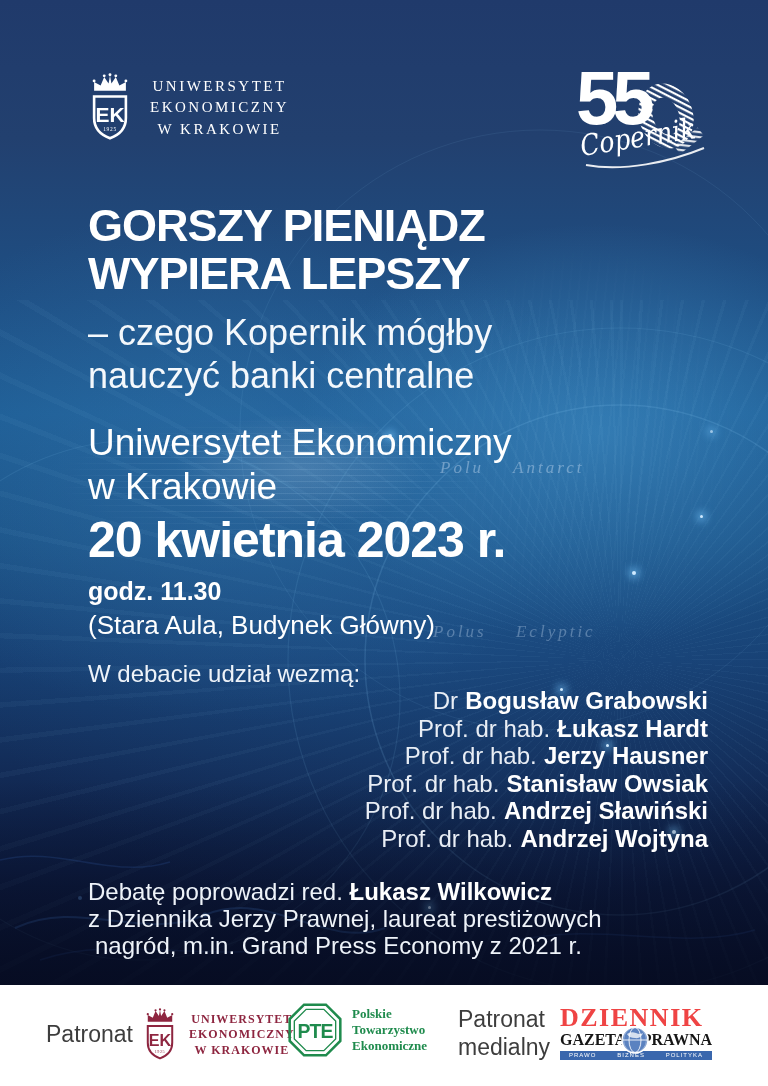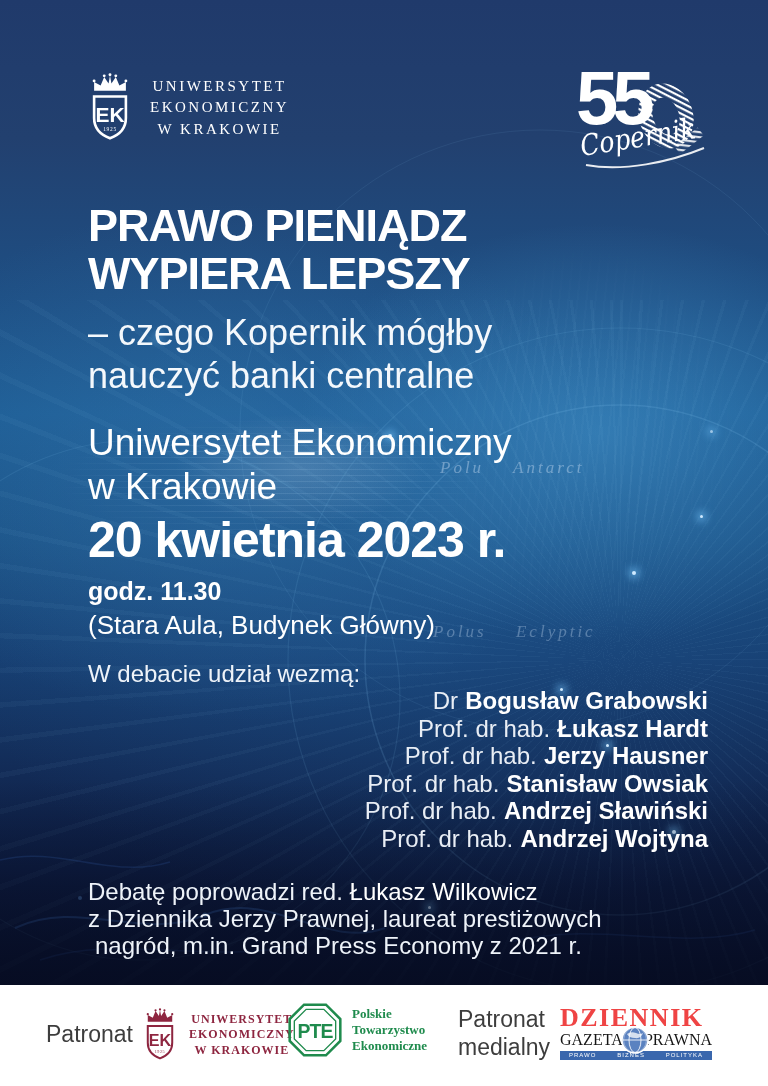--- a/index.html
+++ b/index.html
@@ -57,36 +57,36 @@
   .subtitle{font-size:36px;line-height:43px;margin-top:13px;color:#f4f8fc;}
   .venue{font-size:37px;line-height:44px;margin-top:24px;}
   .date{font-size:50px;font-weight:700;line-height:54px;margin-top:4px;letter-spacing:-1px;}
   .time{font-size:25px;font-weight:700;line-height:28px;margin-top:10px;}
   .location{font-size:26px;line-height:30px;margin-top:5px;}
   .intro{font-size:24px;line-height:27px;margin-top:20px;color:#eef3f9;}
   .speakers{margin-top:0;}
   .speaker{font-size:24px;line-height:27.5px;color:#e9eef5;text-align:right;}
   .speaker .speaker-name{font-weight:700;margin-left:.3em;color:#fff;}
   .moderator{margin-top:26px;font-size:24px;line-height:27px;color:#eef3f9;}
-  .moderator .mod-name{font-weight:400;margin-left:.28em;color:#fff;}
+  .moderator .mod-name{font-weight:700;margin-left:.28em;color:#fff;}
   .mod-line3{padding-left:7px;}
   
   .footer{position:absolute;left:0;top:985px;width:768px;height:101px;background:#ffffff;}
   .patronat-label{position:absolute;left:46px;top:36px;font-size:23px;color:#3d3d3d;}
   .uek-foot{position:absolute;left:140px;top:14px;display:flex;align-items:center;gap:9px;}
   .uek-foot .uek-name{font-size:12px;line-height:15.5px;letter-spacing:1px;color:#8e2640;font-weight:700;}
   .pte{position:absolute;left:288px;top:18px;display:flex;align-items:center;gap:10px;}
   .pte-name{font-family:"Liberation Serif",serif;font-size:13px;line-height:16px;
     color:#1f8b4d;font-weight:700;}
   .media-label{position:absolute;left:458px;top:20px;font-size:23px;line-height:28px;color:#3d3d3d;}
   .dgp{position:absolute;left:560px;top:20px;width:152px;}
   .dgp-title{font-family:"Liberation Serif",serif;font-weight:700;font-size:26px;
     line-height:25px;letter-spacing:1.5px;color:#ef4444;white-space:nowrap;}
   .dgp-row2{position:relative;display:flex;justify-content:space-between;
-    font-family:"Liberation Serif",serif;font-weight:400;font-size:16px;color:#161616;
+    font-family:"Liberation Serif",serif;font-weight:700;font-size:16px;color:#161616;
     margin-top:1px;align-items:center;}
   .dgp-globe{position:absolute;left:61px;top:-5px;}
   .dgp-bar{margin-top:2px;height:9px;background:#3a67ad;display:flex;
     justify-content:space-between;align-items:center;padding:0 9px;}
   .dgp-bar span{font-size:6px;letter-spacing:1px;color:#fff;line-height:9px;}
 </style>
 </head>
 <body>
 
 <div class="poster">
@@ -158,21 +158,21 @@
         <path fill="url(#h45)" fill-rule="evenodd" d="M0,-33 A27,33 0 1,0 0.01,-33 Z M0,-19 A13,19 0 1,1 -0.01,-19 Z"></path>
       </g>
       <rect x="96" y="86" width="30" height="10" transform="rotate(-38 96 86)" fill="url(#h45)" opacity=".85"></rect>
       <text x="4" y="96" font-size="29" font-style="italic" font-family="DejaVu Serif, serif" fill="#fff" transform="rotate(-9 4 96)" textLength="116" lengthAdjust="spacingAndGlyphs">Copernik</text>
       <path d="M8 105 C 45 112, 92 102, 126 88" fill="none" stroke="#fff" stroke-width="2" opacity=".9"></path>
     </svg>
   </div>
 
   <div class="main-col">
     <div class="title">
-      <div>PRAWO PIENIĄDZ</div>
+      <div>GORSZY PIENIĄDZ</div>
       <div>WYPIERA LEPSZY</div>
     </div>
     <div class="subtitle">
       <div>– czego Kopernik mógłby</div>
       <div>nauczyć banki centralne</div>
     </div>
     <div class="venue">
       <div>Uniwersytet Ekonomiczny</div>
       <div>w Krakowie</div>
     </div>

